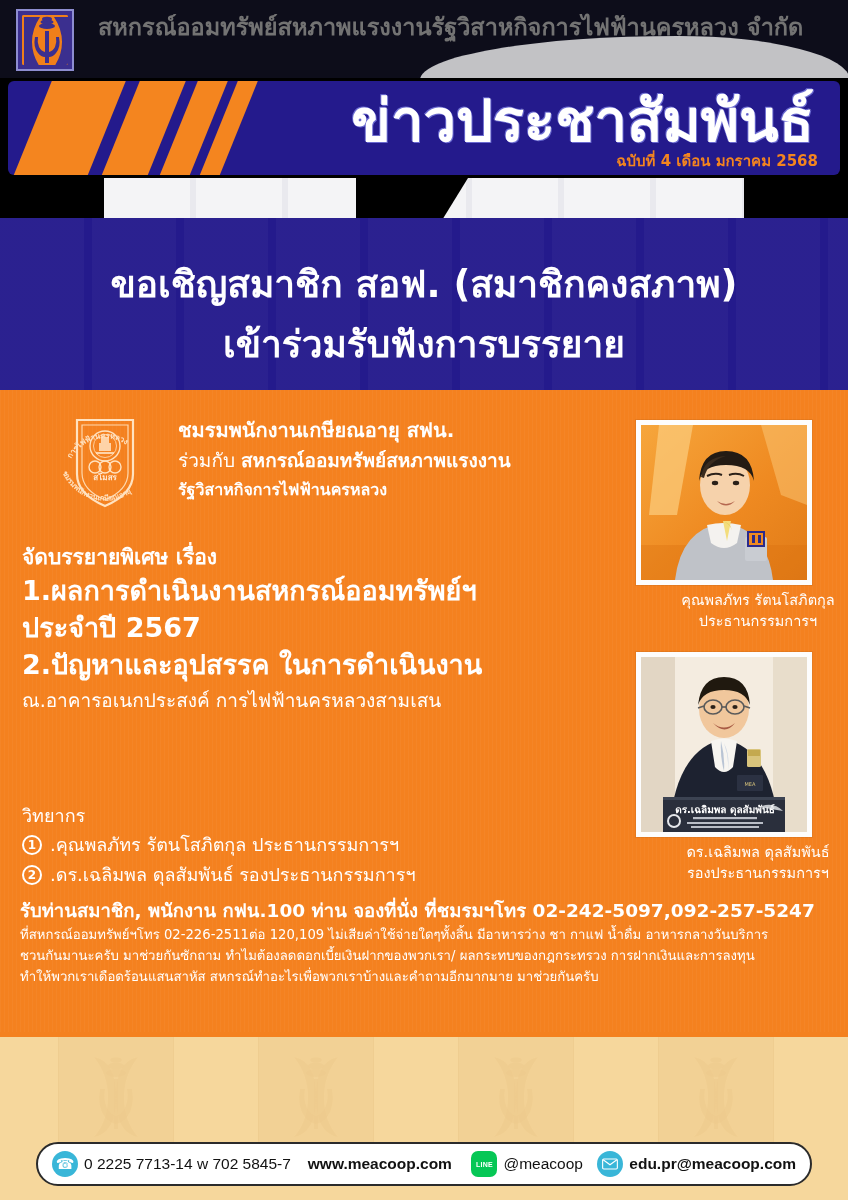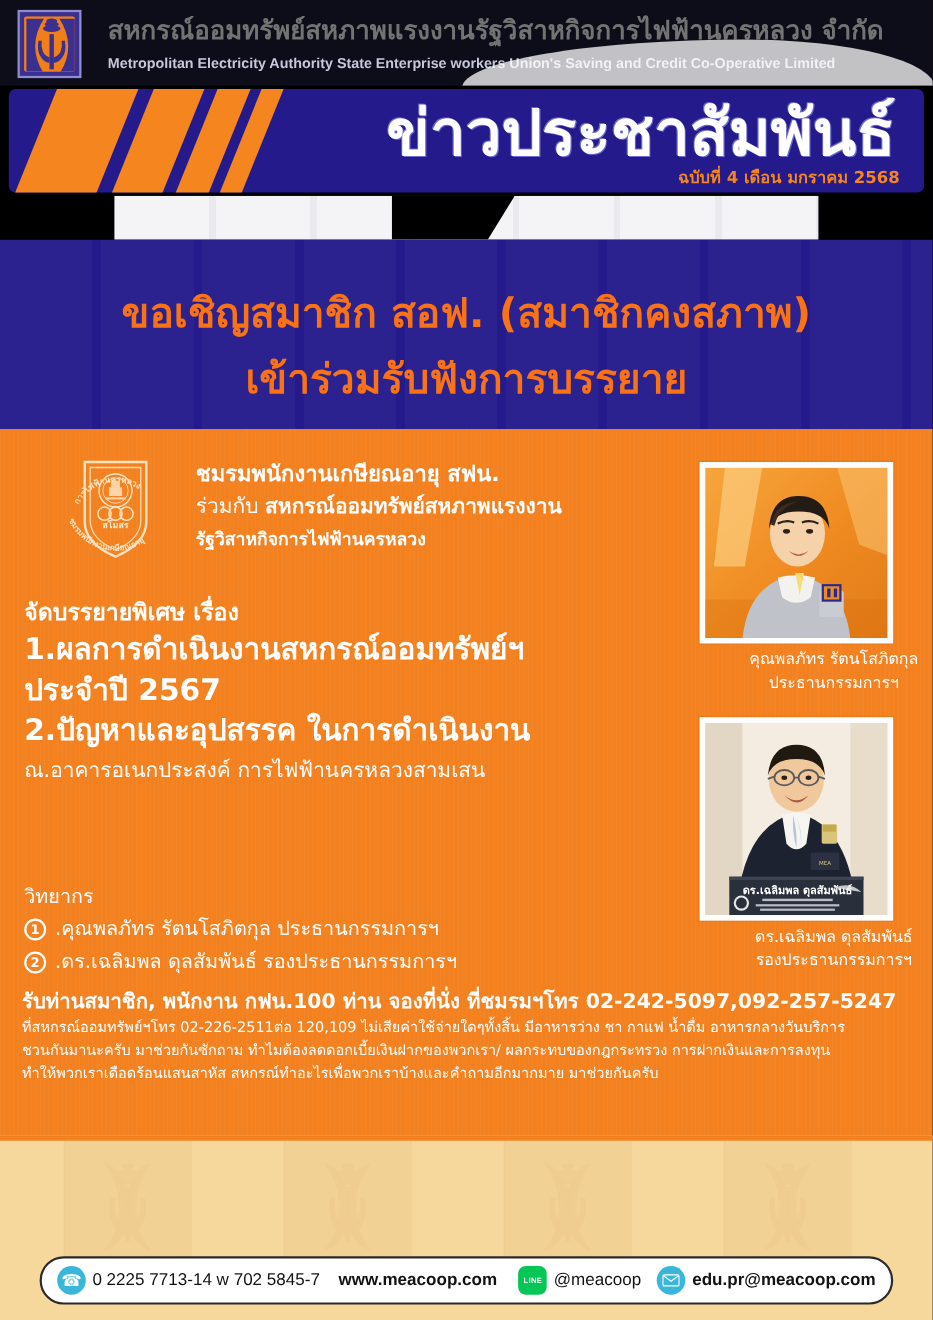--- a/index.html
+++ b/index.html
@@ -133,21 +133,21 @@
   .titleblock-wm {
     position: absolute; inset: 0;
     background:
       repeating-linear-gradient(90deg,
         rgba(255,255,255,0.030) 0px, rgba(255,255,255,0.030) 84px,
         rgba(255,255,255,0.00) 84px, rgba(255,255,255,0.00) 92px);
   }
   .title-l1, .title-l2 {
     position: absolute; left: 0; width: 848px;
     text-align: center;
-    color: #f97316; font-weight: bold;
+    color: #ffffff; font-weight: bold;
     font-family: "DejaVu Sans", sans-serif;
     white-space: nowrap;
   }
   .title-l1 { top: 36px;  font-size: 37px; }
   .title-l2 { top: 96px;  font-size: 37px; }
 
   
   .main {
     position: absolute; top: 390px; left: 0;
     width: 848px; height: 642px;
@@ -322,21 +322,20 @@
             <ellipse cx="25" cy="11" rx="8" ry="3"></ellipse>
             <ellipse cx="25" cy="7" rx="6.5" ry="2.6"></ellipse>
             <ellipse cx="25" cy="4" rx="5" ry="2.2"></ellipse>
           </g>
           <path d="M13 22 q-2 10 3 16 q3 4 7 4 l0 -5 q-4 -1 -6 -5 q-2 -5 -1 -10 z" fill="#3b2f8f"></path>
           <path d="M37 22 q2 10 -3 16 q-3 4 -7 4 l0 -5 q4 -1 6 -5 q2 -5 1 -10 z" fill="#3b2f8f"></path>
         </svg>
       </div>
     </div>
     <div class="header-th">สหกรณ์ออมทรัพย์สหภาพแรงงานรัฐวิสาหกิจการไฟฟ้านครหลวง จำกัด</div>
-    <div class="header-en">Metropolitan Electricity Authority State Enterprise workers Union's Saving and Credit Co-Operative Limited</div>
     <div class="header-wave"></div>
   </div>
 
   <div class="banner">
     <div class="banner-body">
       <div class="stripe s1"></div>
       <div class="stripe s2"></div>
       <div class="stripe s3"></div>
       <div class="stripe s4"></div>
       <div class="banner-title">ข่าวประชาสัมพันธ์</div>

